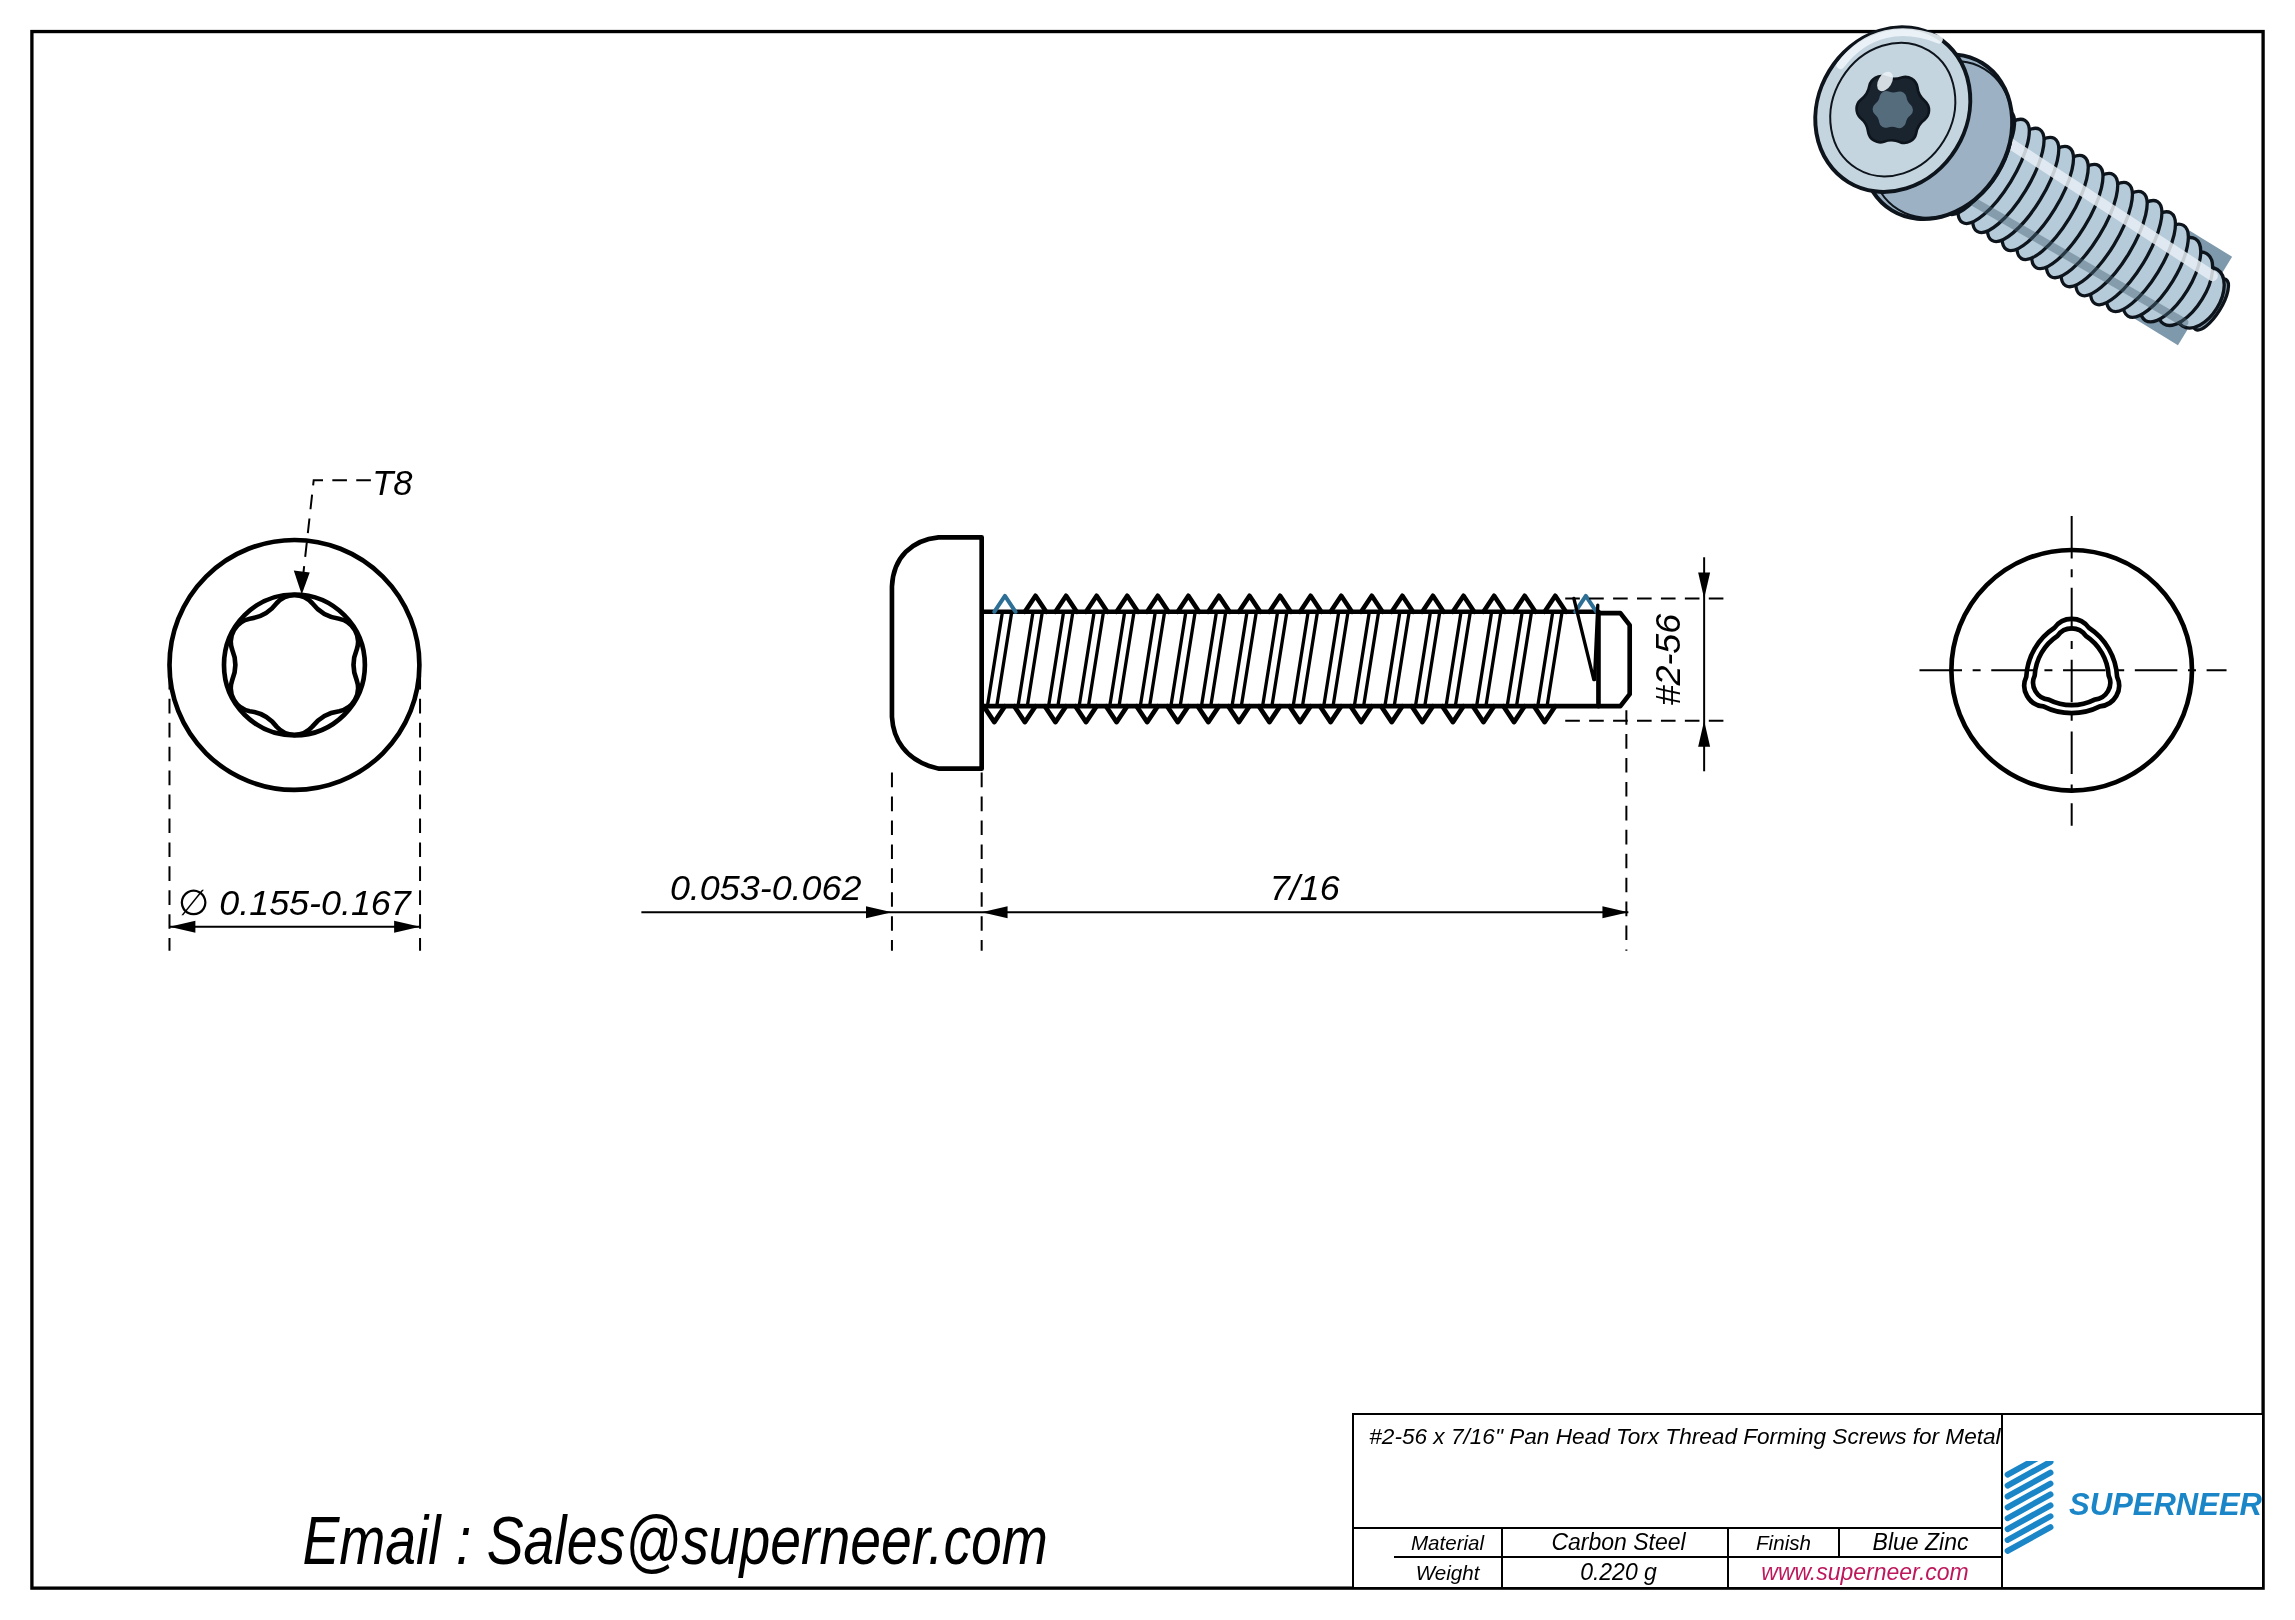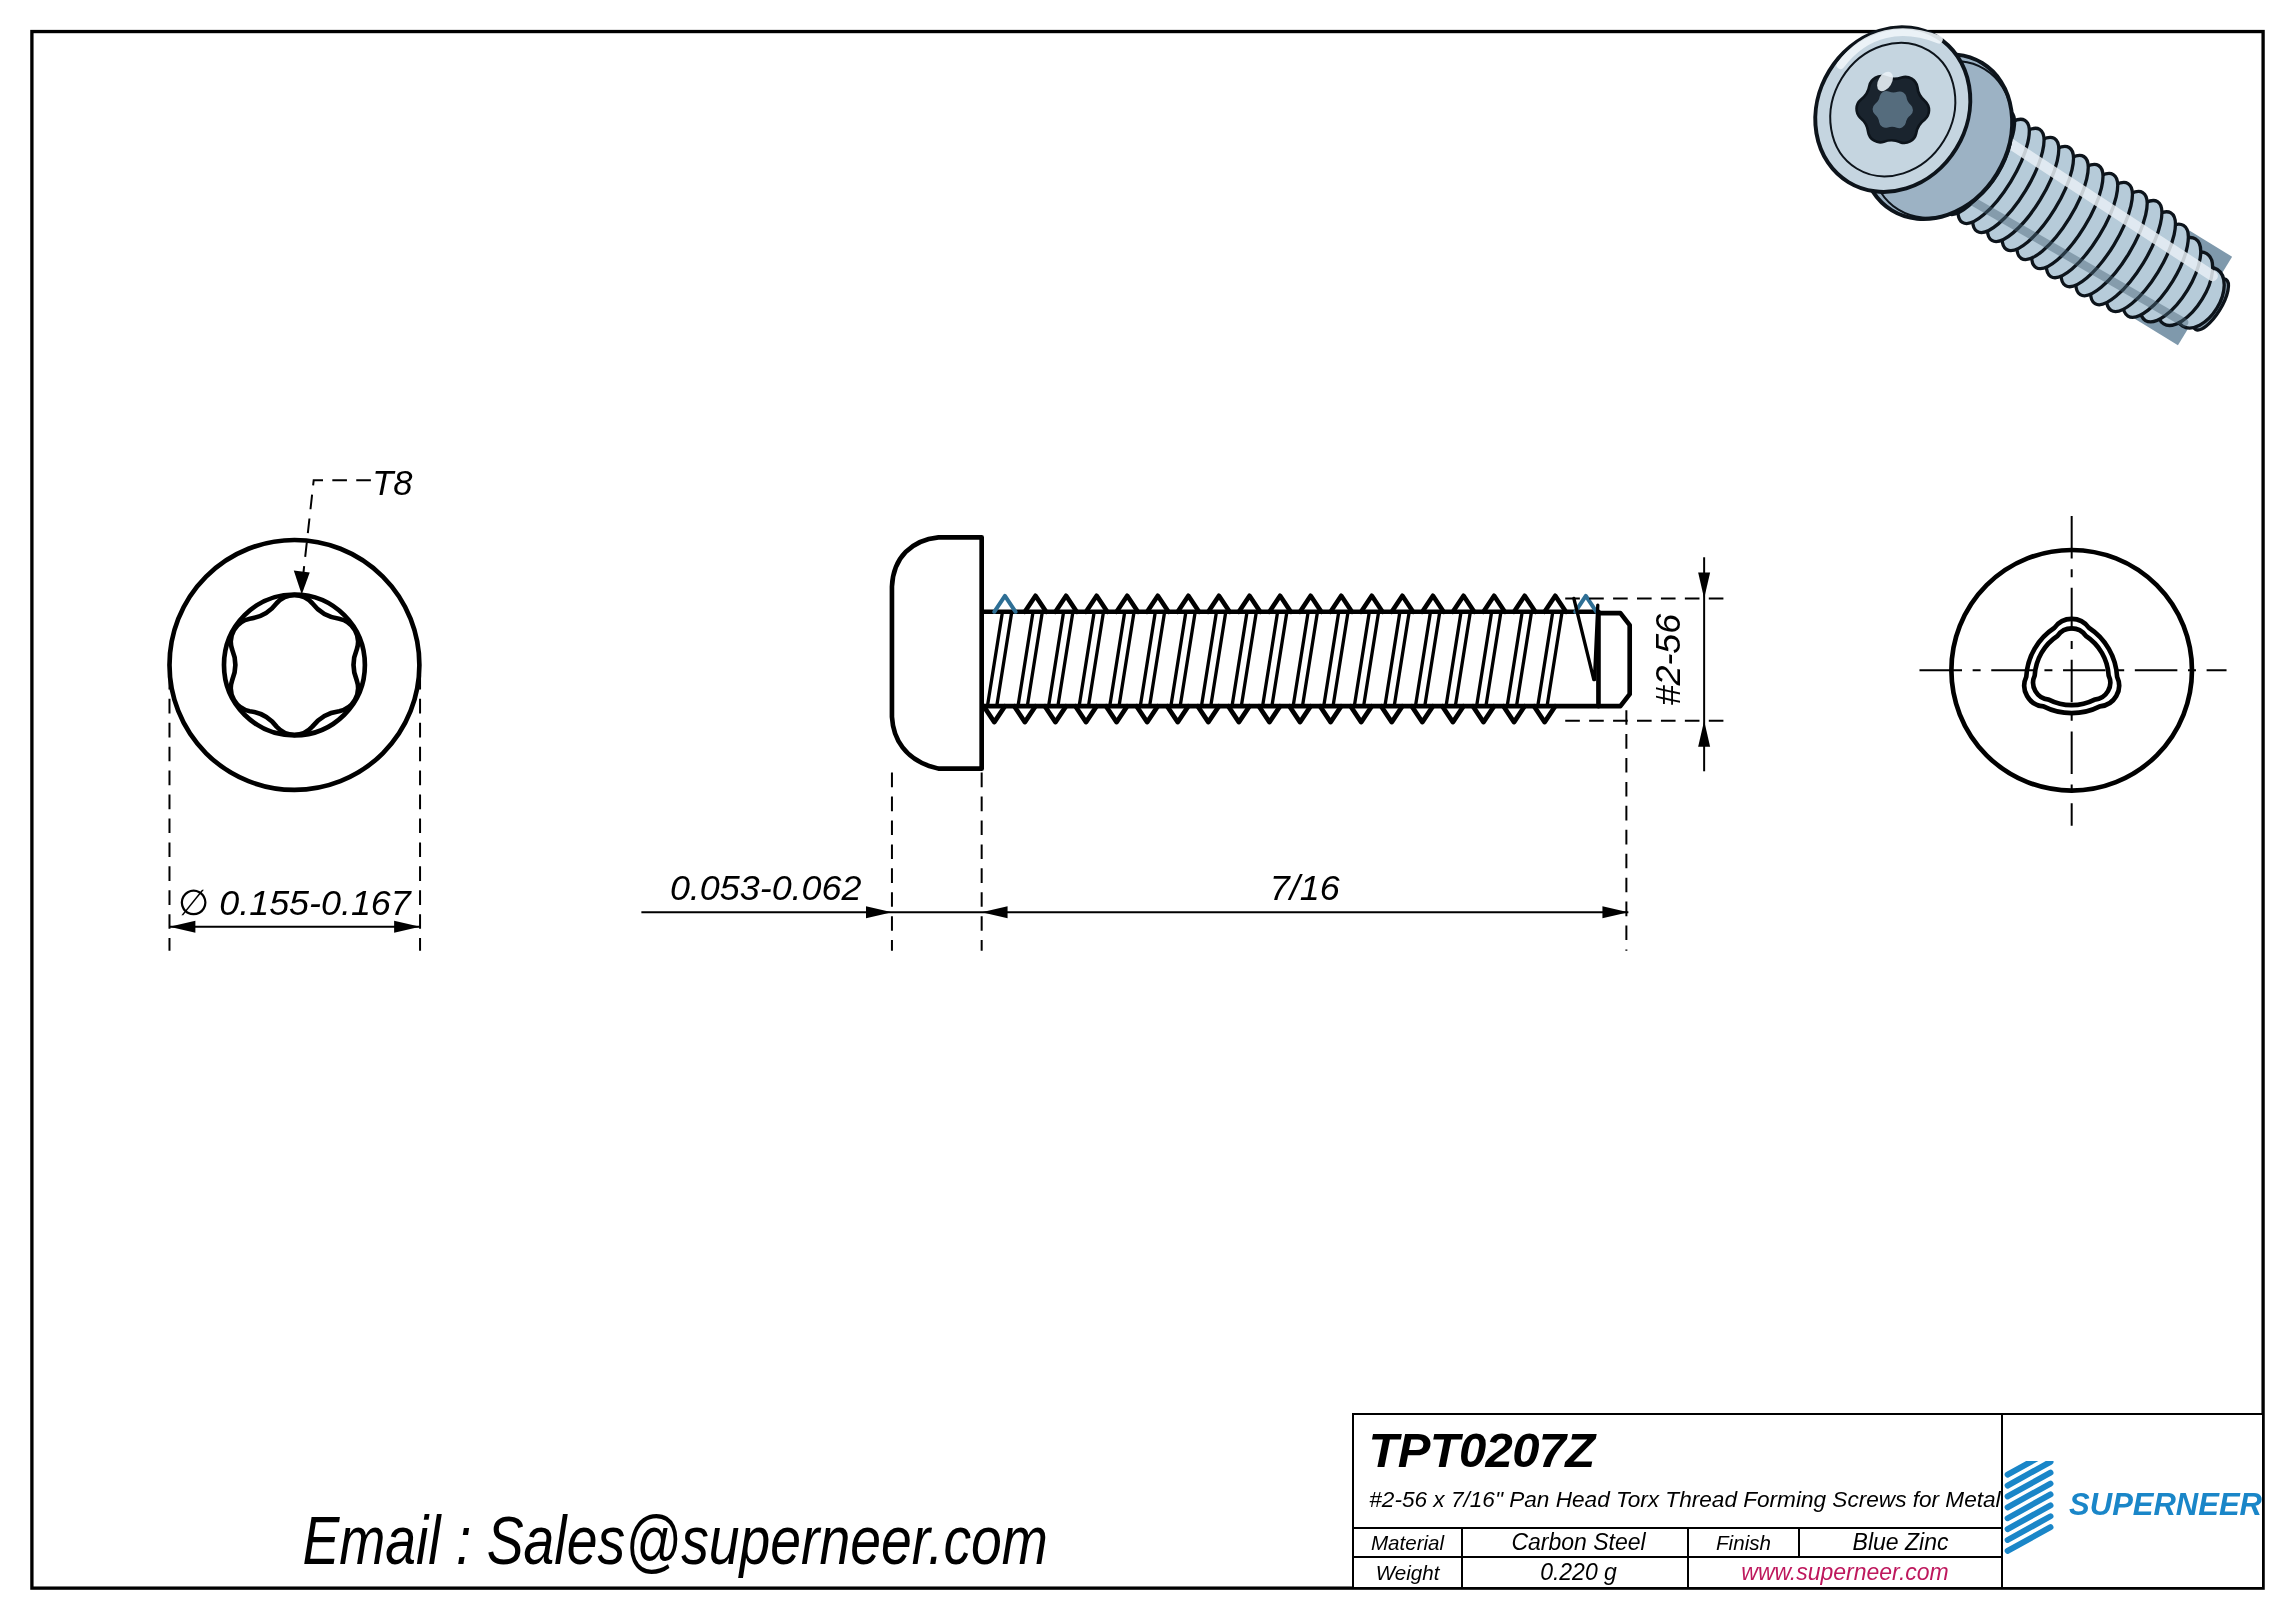--- a/index.html
+++ b/index.html
@@ -19,21 +19,21 @@
   .t8txt{font-size:52px;fill:#000;}
   .emailtxt{font-size:104px;fill:#000;}
 
   
   #titleblock{position:absolute;left:1352px;top:1413px;width:912px;height:176px;
               border:2.7px solid #000;box-sizing:border-box;display:flex;background:#fff;}
   #tb-main{width:677px;display:flex;flex-direction:column;box-sizing:border-box;}
   #tb-head{height:114px;border-bottom:2px solid #000;box-sizing:border-box;}
   #tb-code{margin:6.6px 0 0 14.6px;font-size:49px;font-weight:bold;letter-spacing:-0.7px;color:#000;}
   #tb-desc{margin:9.3px 0 0 15.3px;font-size:22.6px;color:#000;}
-  .tb-row{display:flex;box-sizing:border-box;}
+  .tb-row{display:flex;box-sizing:border-box;margin-left:40px;}
   #tb-row1{height:29px;border-bottom:2px solid #000;}
   #tb-row2{flex:1;}
   .tb-cell{display:flex;align-items:center;justify-content:center;box-sizing:border-box;color:#000;}
   .tb-label{font-size:20.6px;}
   .tb-value{font-size:23px;}
   .c1{width:109px;border-right:2px solid #000;}
   .c2{width:226px;border-right:2px solid #000;padding-left:7px;}
   .c3{width:111px;border-right:2px solid #000;}
   .c4{flex:1;}
   .c34{flex:1;}
@@ -142,21 +142,20 @@
       </g>
 
   <g transform="translate(455,2352) scale(0.8,1)">
     <text x="0" y="0" class="emailtxt">Email : Sales@superneer.com</text>
   </g>
 </svg>
 
 <div id="titleblock">
   <div id="tb-main">
     <div id="tb-head">
-      <div id="tb-code">TPT0207Z</div>
       <div id="tb-desc">#2-56 x 7/16" Pan Head Torx Thread Forming Screws for Metal</div>
     </div>
     <div class="tb-row" id="tb-row1">
       <div class="tb-cell tb-label c1">Material</div>
       <div class="tb-cell tb-value c2">Carbon Steel</div>
       <div class="tb-cell tb-label c3">Finish</div>
       <div class="tb-cell tb-value c4">Blue Zinc</div>
     </div>
     <div class="tb-row" id="tb-row2">
       <div class="tb-cell tb-label c1">Weight</div>

